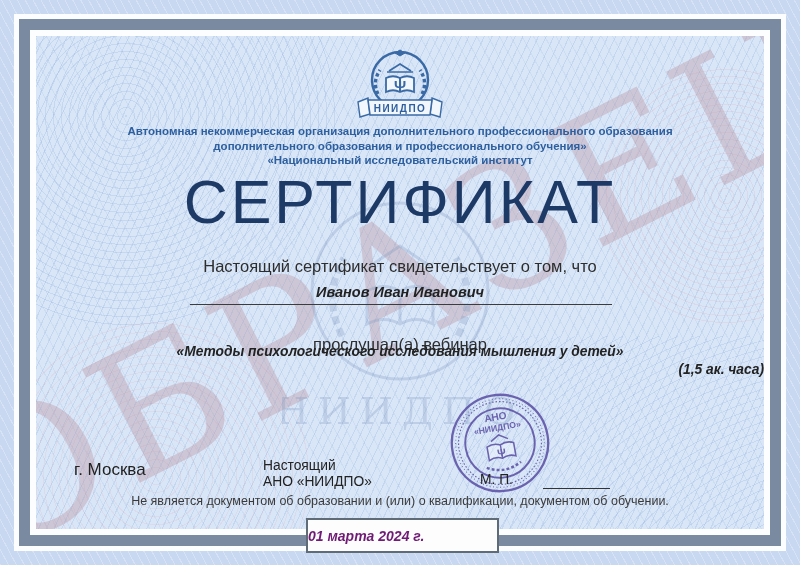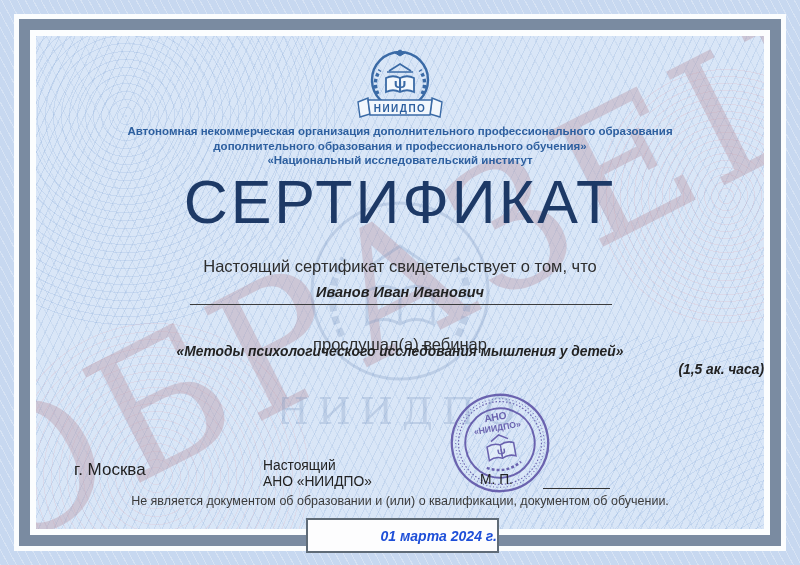--- a/index.html
+++ b/index.html
@@ -59,22 +59,22 @@
   .stamp-svg{position:absolute;left:411px;top:354px;z-index:2;opacity:.85;}
   .city{left:38px;top:424px;font-size:17px;color:#222;}
   .director{left:227px;top:422px;font-size:13.8px;color:#222;line-height:15.5px;}
   .mp{left:444px;top:436px;font-size:13.8px;color:#222;z-index:3;}
   .sig-line{left:507px;top:452px;width:67px;border-top:1.5px solid #333;height:0;z-index:3;}
   .disclaimer{top:458px;font-size:12.5px;color:#3a3a3a;}
 
   .date-box{
     position:absolute;left:306px;top:518px;width:189px;height:31px;z-index:5;
     background:#fdfdfe;border:2px solid #5f6b77;
-    display:flex;align-items:center;justify-content:flex-end;
-    font-size:14px;font-weight:bold;font-style:italic;color:#1d4ed8;
+    display:flex;align-items:center;justify-content:flex-start;
+    font-size:14px;font-weight:bold;font-style:italic;color:#701a75;
   }
 </style>
 </head>
 <body>
 
 <div class="page">
   <div class="frame-white-outer"></div>
   <div class="frame-slate"></div>
   <div class="frame-white-inner"></div>
 

